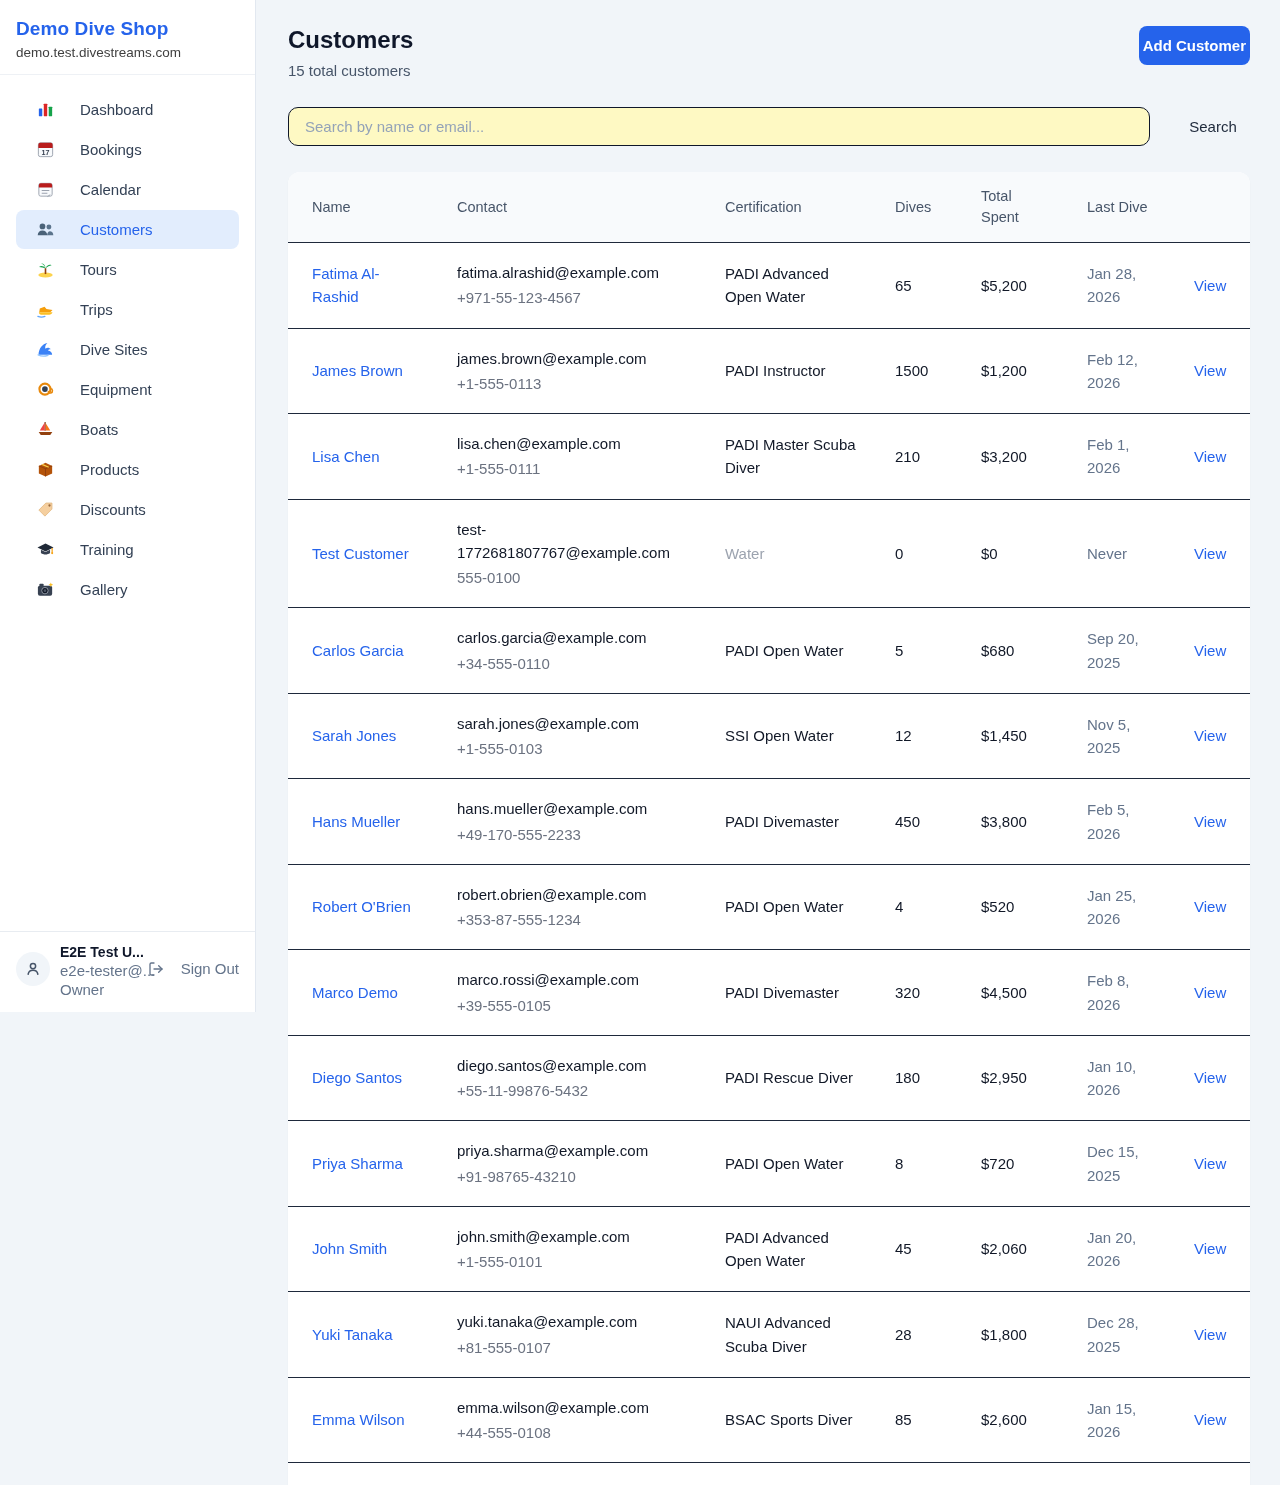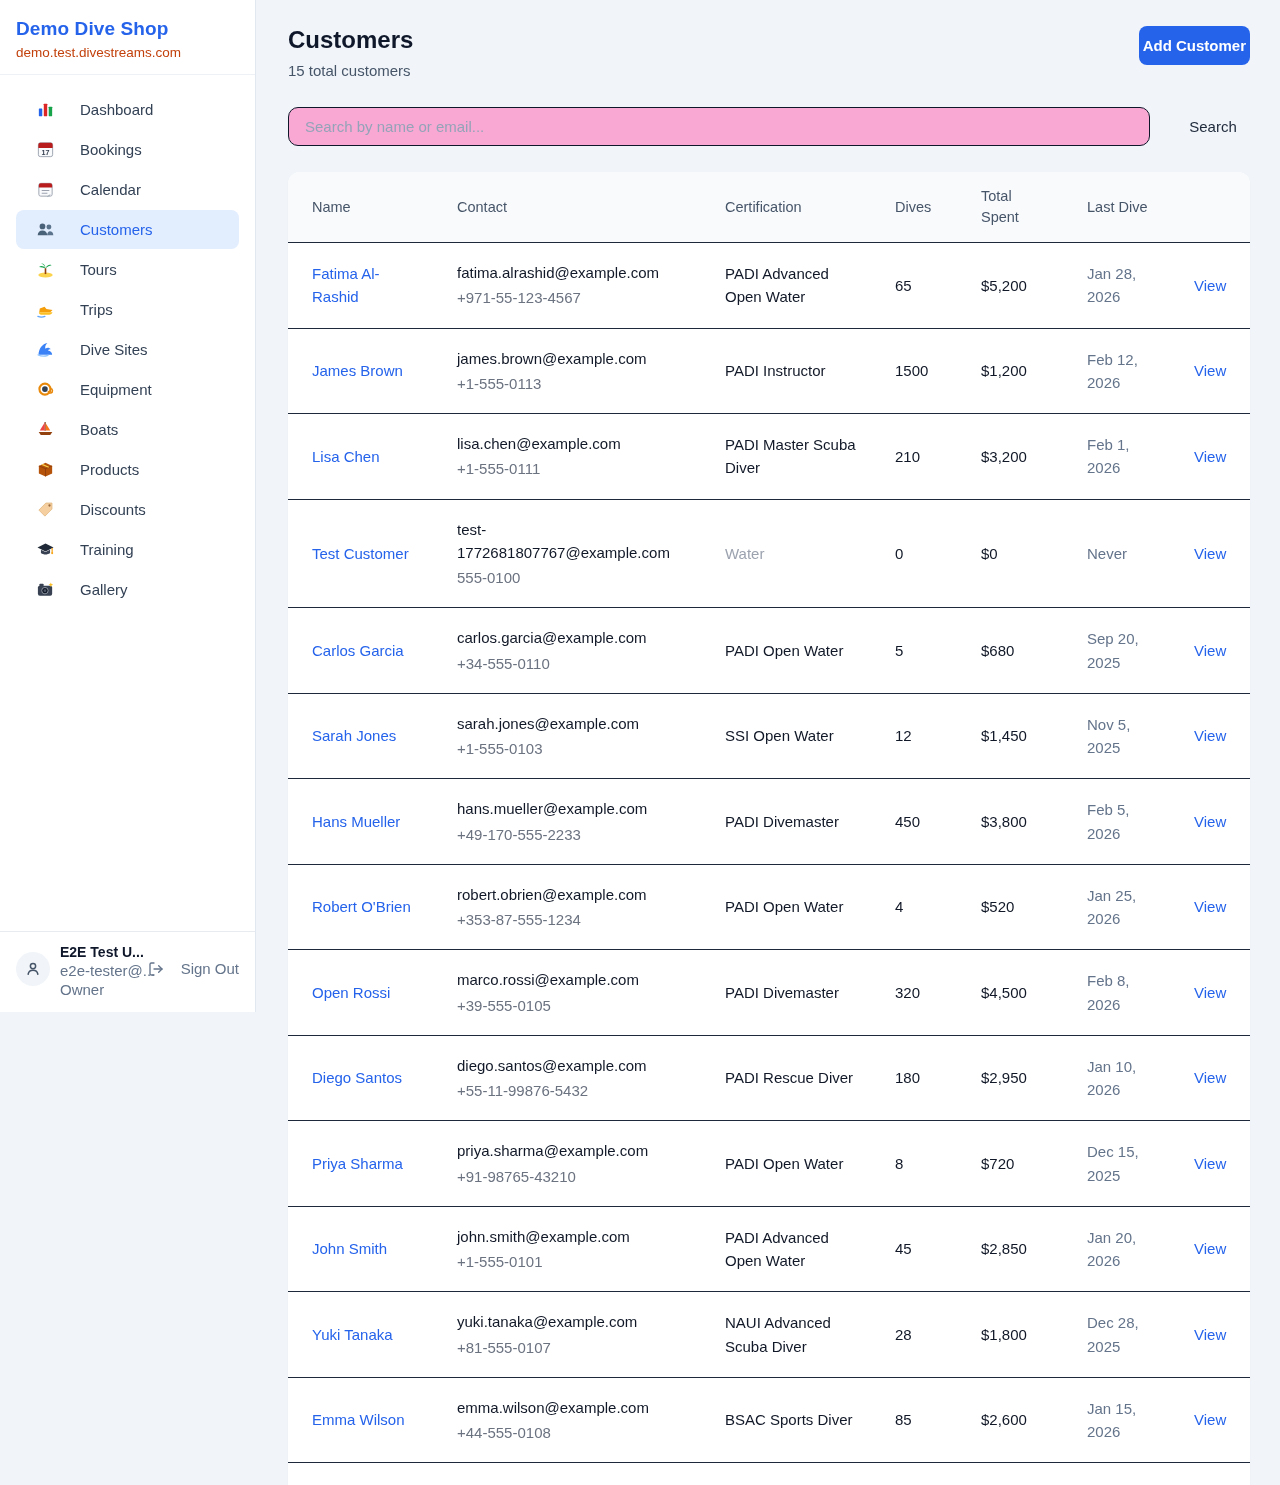--- a/index.html
+++ b/index.html
@@ -4,21 +4,21 @@
 <style>
   * { margin:0; padding:0; box-sizing:border-box; }
   html,body { background:#f1f5f9; font-family:"Liberation Sans", sans-serif; color:#0f172a; }
   .app { width:1280px; min-height:1485px; display:flex; align-items:flex-start; background:#f1f5f9; }
 
   
   .sidebar { width:256px; height:1012px; background:#ffffff; border-right:1px solid #e2e8f0;
              display:flex; flex-direction:column; flex-shrink:0; }
   .side-head { padding:18px 16px 14px 16px; border-bottom:1px solid #eef1f5; }
   .shop-name { font-size:19px; font-weight:700; color:#2563eb; letter-spacing:.1px; }
-  .shop-domain { font-size:13.5px; color:#c2410c; margin-top:5px; }
+  .shop-domain { font-size:13.5px; color:#404040; margin-top:5px; }
   .nav { padding:14px 8px 10px 8px; flex:1; }
   .nav-item { display:flex; align-items:center; gap:25px; padding:10px 20px; margin:1px 8px;
               border-radius:8px; font-size:15px; color:#334155; cursor:pointer; }
   .nav-item.active { background:#e2edfd; color:#2563eb; }
   .nav-icon { width:19px; height:19px; display:inline-flex; }
   .nav-icon svg { width:19px; height:19px; }
   .side-foot { border-top:1px solid #e8ecf1; padding:12px 16px 14px 16px;
                display:flex; align-items:flex-start; gap:10px; }
   .avatar { width:34px; height:34px; border-radius:50%; background:#f1f5f9; flex-shrink:0;
             display:flex; align-items:center; justify-content:center; margin-top:8px; }
@@ -31,21 +31,21 @@
   
   .main { flex:1; padding:26px 32px 0 32px; }
   .page-head { display:flex; justify-content:space-between; align-items:flex-start; }
   .page-title { font-size:24px; font-weight:800; color:#0f172a; }
   .page-sub { font-size:15px; color:#475569; margin-top:8px; }
   .btn-primary { background:#2563eb; color:#ffffff; border:none; border-radius:8px;
                  font-size:15px; font-weight:600; padding:11px 4px; font-family:inherit; cursor:pointer; }
 
   .search-row { display:flex; align-items:center; margin-top:28px; }
   .search-input { flex:1; height:39px; border:1px solid #0f172a; border-radius:10px;
-                  background:#f9a8d4; padding:0 16px; font-size:15px; font-family:inherit; color:#0f172a; }
+                  background:#fef9c3; padding:0 16px; font-size:15px; font-family:inherit; color:#0f172a; }
   .search-input::placeholder { color:#94a3b8; }
   .search-btn { background:none; border:none; font-size:15px; color:#1e293b; font-family:inherit;
                 padding:0 0 0 26px; cursor:pointer; width:100px; text-align:center; }
 
   
   .card { background:#ffffff; border-radius:12px; margin-top:26px; overflow:hidden;
           box-shadow:0 1px 2px rgba(15,23,42,.04); }
   table { border-collapse:collapse; width:100%; table-layout:fixed; }
   col.w-name{width:145px} col.w-contact{width:268px} col.w-cert{width:170px}
   col.w-dives{width:86px} col.w-spent{width:106px} col.w-last{width:107px} col.w-action{width:80px}
@@ -383,21 +383,21 @@
           <div class="phone">+353-87-555-1234</div>
         </td>
         <td class="c-cert">PADI Open Water</td>
         <td class="c-dives">4</td>
         <td class="c-spent">$520</td>
         <td class="c-last">Jan 25, 2026</td>
         <td class="c-action"><a href="#">View</a></td>
       </tr>
 
       <tr>
-        <td class="c-name"><a href="#">Open Rossi</a></td>
+        <td class="c-name"><a href="#">Marco Demo</a></td>
         <td class="c-contact">
           <div class="email">marco.rossi@example.com</div>
           <div class="phone">+39-555-0105</div>
         </td>
         <td class="c-cert">PADI Divemaster</td>
         <td class="c-dives">320</td>
         <td class="c-spent">$4,500</td>
         <td class="c-last">Feb 8, 2026</td>
         <td class="c-action"><a href="#">View</a></td>
       </tr>
@@ -429,21 +429,21 @@
       </tr>
 
       <tr>
         <td class="c-name"><a href="#">John Smith</a></td>
         <td class="c-contact">
           <div class="email">john.smith@example.com</div>
           <div class="phone">+1-555-0101</div>
         </td>
         <td class="c-cert">PADI Advanced Open Water</td>
         <td class="c-dives">45</td>
-        <td class="c-spent">$2,850</td>
+        <td class="c-spent">$2,060</td>
         <td class="c-last">Jan 20, 2026</td>
         <td class="c-action"><a href="#">View</a></td>
       </tr>
 
       <tr>
         <td class="c-name"><a href="#">Yuki Tanaka</a></td>
         <td class="c-contact">
           <div class="email">yuki.tanaka@example.com</div>
           <div class="phone">+81-555-0107</div>
         </td>

